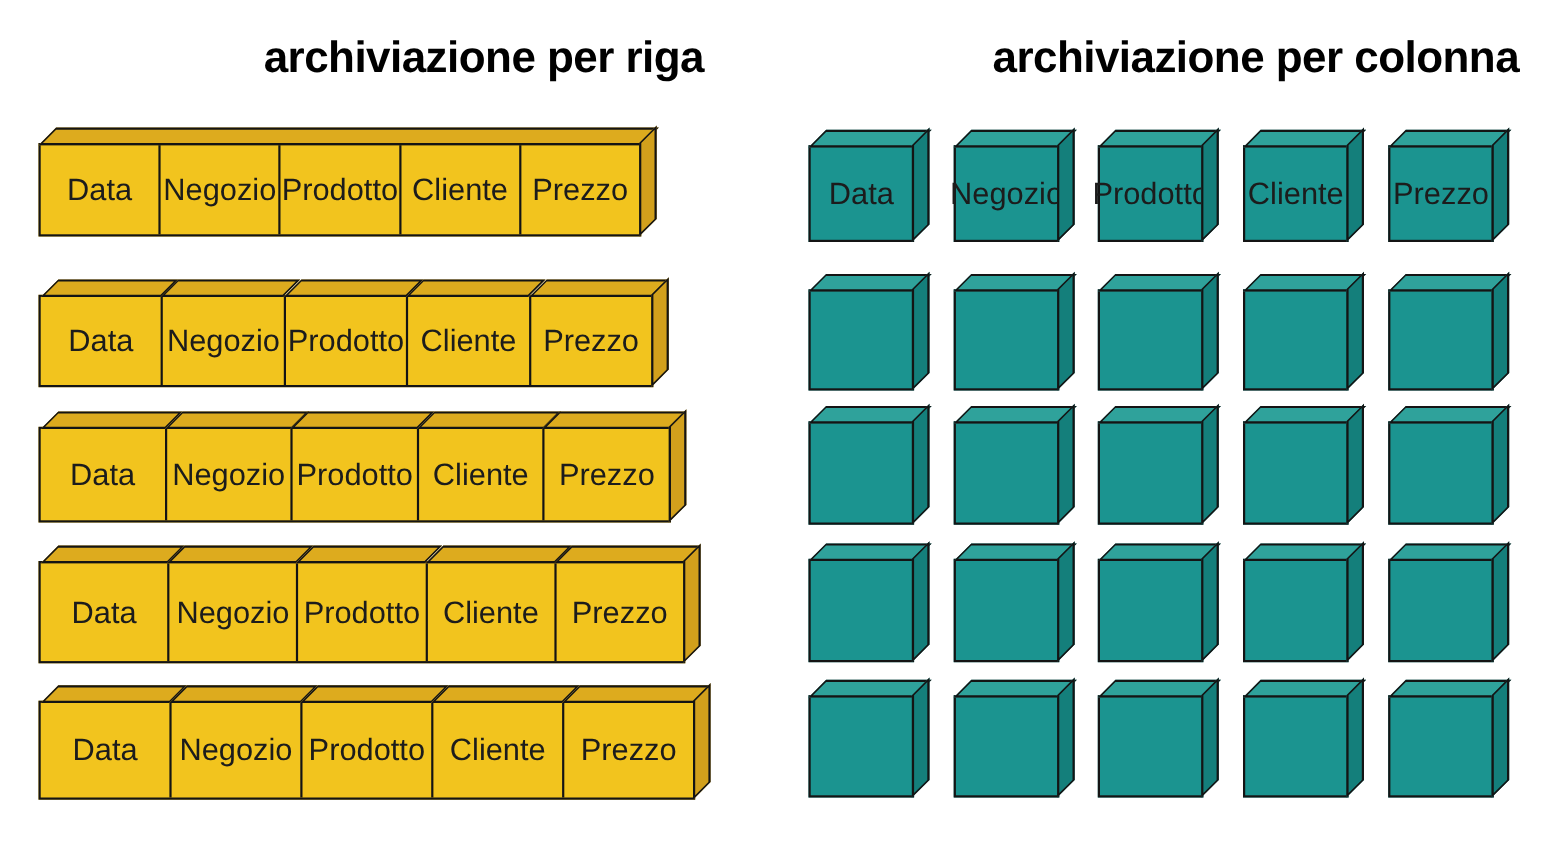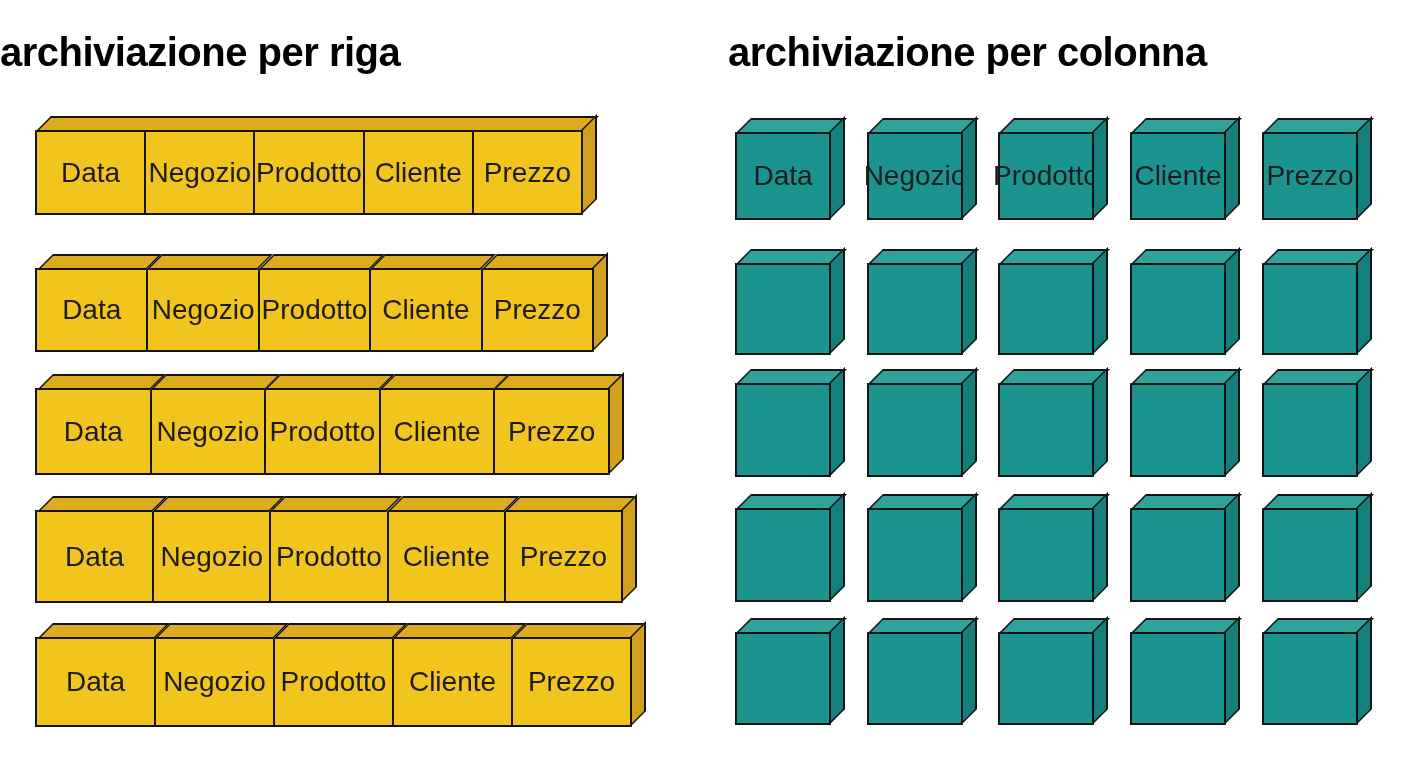--- a/index.html
+++ b/index.html
@@ -11,24 +11,24 @@
   .canvas{
     position:relative;width:1408px;height:768px;background:#ffffff;
     --ink:#141414;
     --yf:#F2C41E; --yt:#DDAB1E; --ys:#D2A01C;
     --tf:#1B9490; --tt:#2FA29B; --ts:#147F7B;
     --d:12px;
   }
   .title{
     position:absolute;
     font-size:40px;font-weight:bold;color:#000;
-    text-align:left;letter-spacing:-0.5px;white-space:nowrap;
+    text-align:right;letter-spacing:-0.5px;white-space:nowrap;
   }
   #title-left{left:0;width:640px;top:30px;}
-  #title-right{left:728px;width:630px;top:30px;}
+  #title-right{left:751px;width:630px;top:30px;}
 
   
   .bar{
     position:absolute;
     display:flex;
     background:var(--yf);
     border:2px solid var(--ink);
     box-sizing:border-box;
   }
   .bar .cell{

